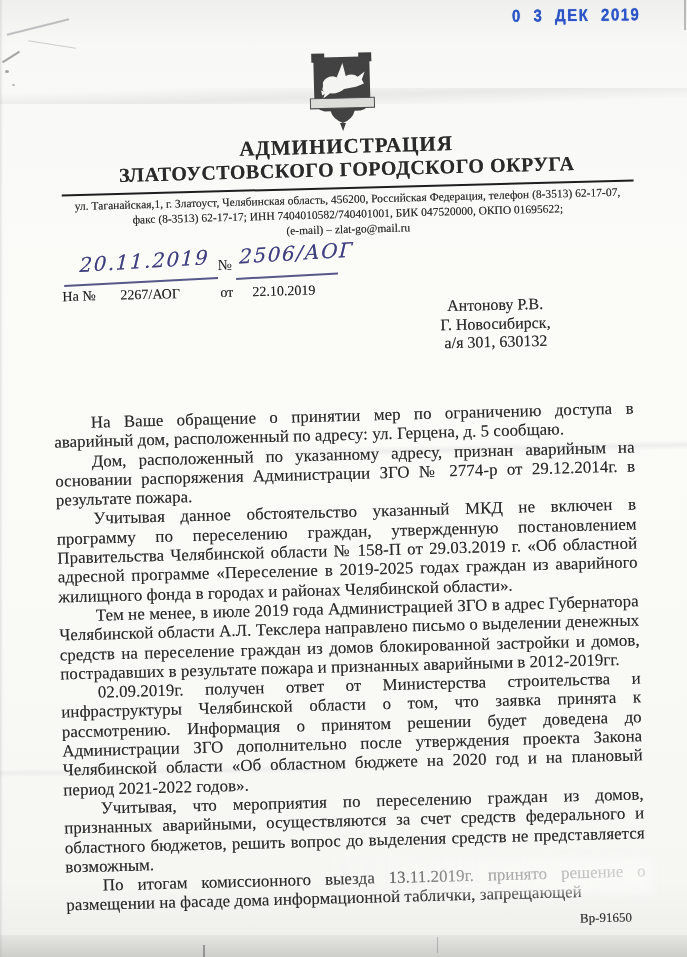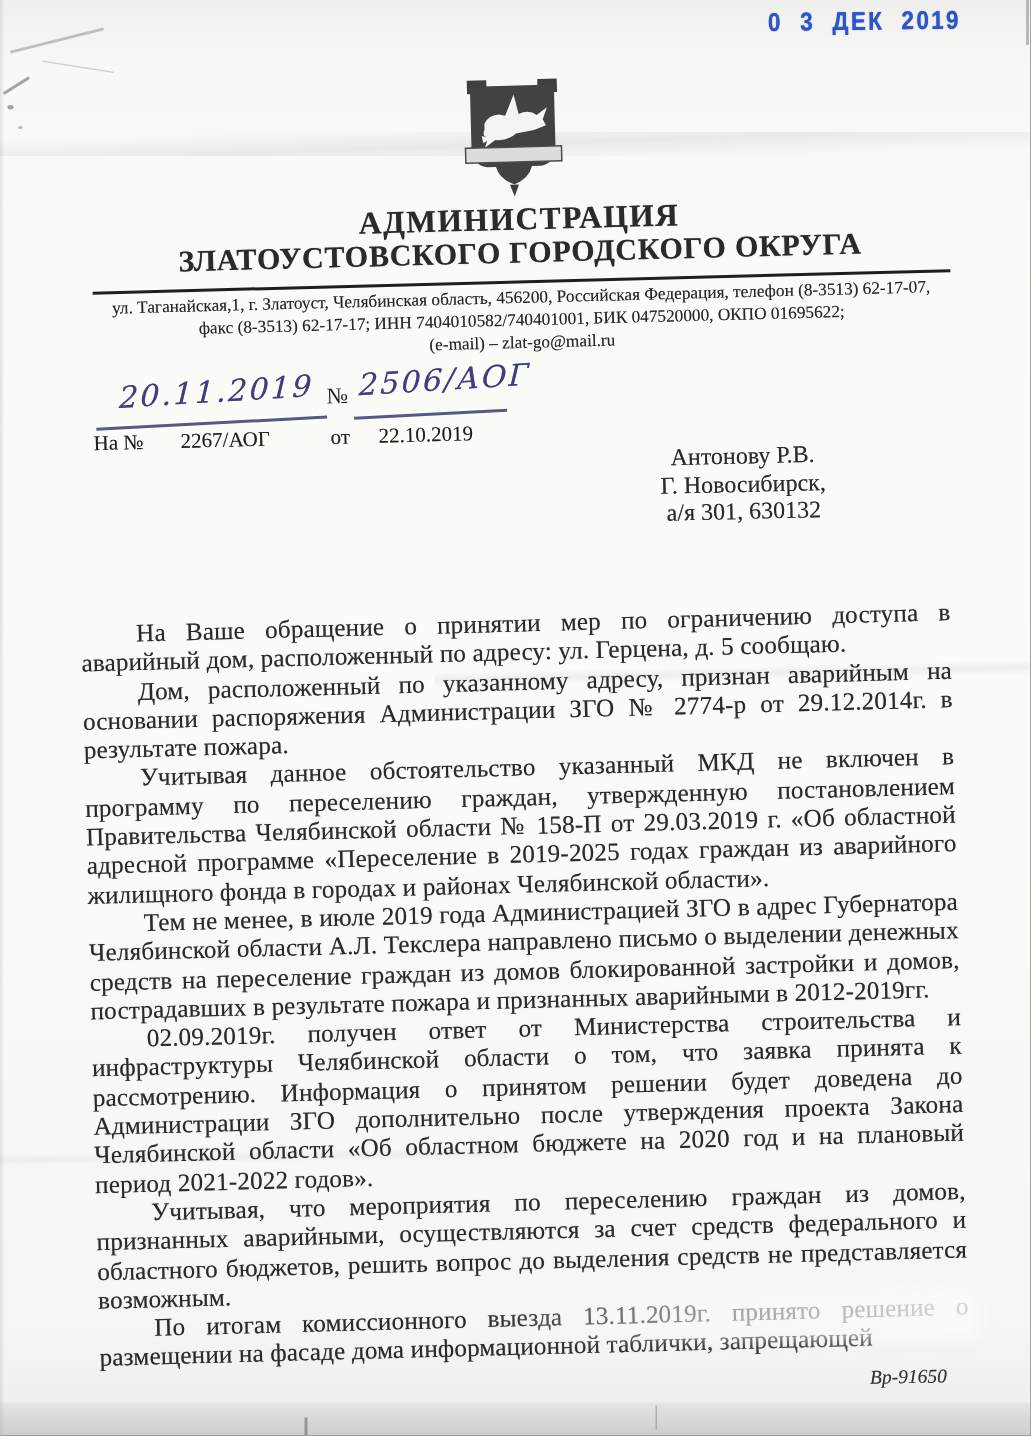--- a/index.html
+++ b/index.html
@@ -61,21 +61,21 @@
   .addressee{position:absolute;left:398px;top:296px;width:195px;text-align:center;
     font-size:16px;line-height:18.5px;transform:rotate(-1.3deg);
     text-shadow:0 0 0.4px rgba(40,40,40,0.55);}
   
   .body-text{position:absolute;left:60px;top:406px;width:580px;transform:rotate(-1.5deg);
     font-size:16.8px;line-height:19.3px;letter-spacing:0.1px;
     text-shadow:0 0 0.5px rgba(42,42,42,0.55);}
   .body-text p{margin:0;text-indent:37px;text-align:justify;}
   
   .doc-code{position:absolute;left:580px;top:910px;font-size:13px;color:#333;
-    transform:rotate(-1deg);text-shadow:0 0 0.4px rgba(50,50,50,0.5);font-style:italic;}
+    transform:rotate(-1deg);text-shadow:0 0 0.4px rgba(50,50,50,0.5);}
 </style>
 </head>
 <body>
 
 <div class="page">
 
   <div class="crease crease-top"></div>
   <div class="crease crease-mid"></div>
   <div class="crease crease-low"></div>
   <div class="crease left-edge"></div>

